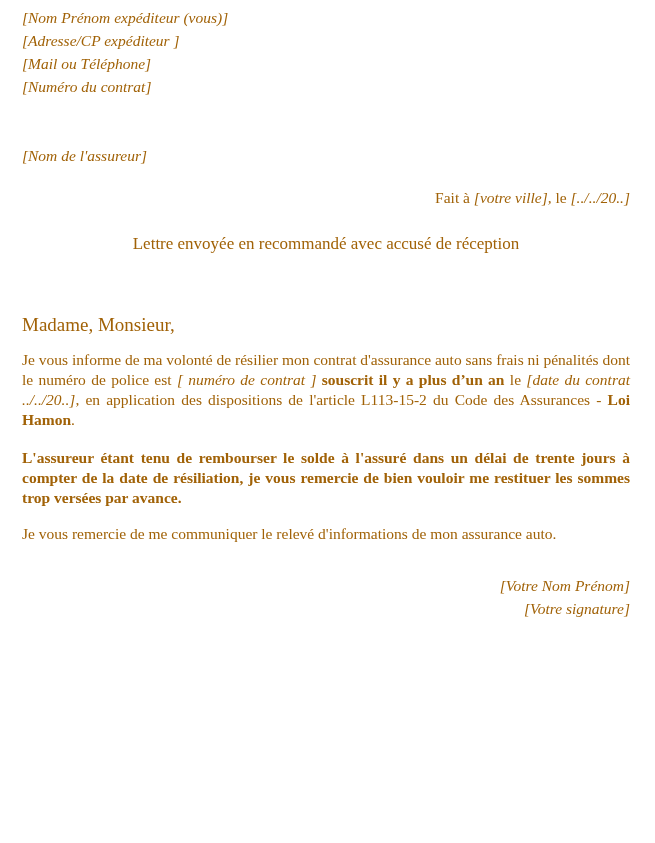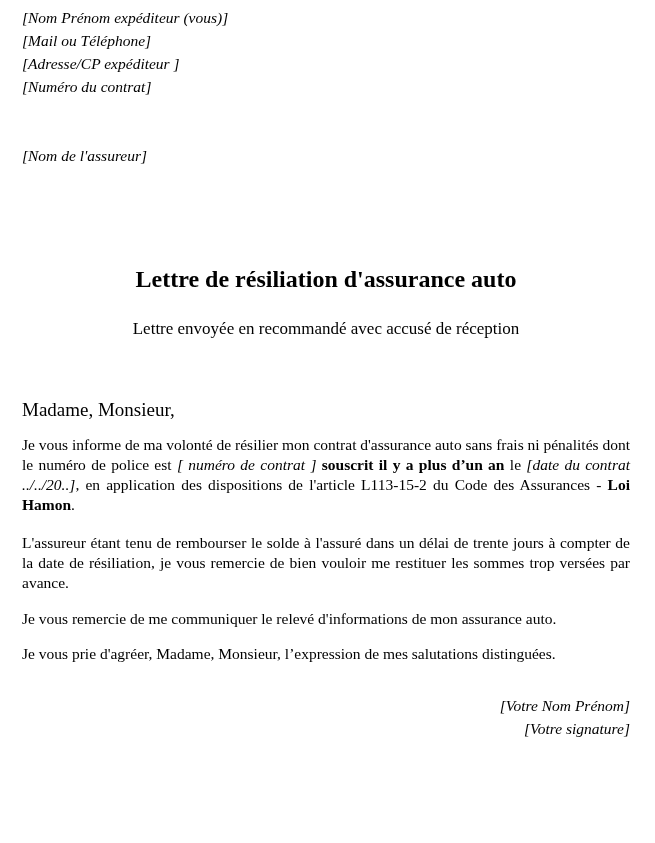--- a/index.html
+++ b/index.html
@@ -6,21 +6,21 @@
     margin: 0;
     padding: 0;
     background: #ffffff;
   }
   .page {
     position: relative;
     width: 655px;
     height: 843px;
     box-sizing: border-box;
     background: #ffffff;
-    color: #000000;
+    color: #a16207;
     font-family: "Liberation Serif", "DejaVu Serif", serif;
     padding: 6px 25px 16px 22px;
     overflow: hidden;
   }
   
   .ph-block {
     font-style: italic;
     font-size: 15.5px;
     line-height: 23px;
   }
@@ -61,62 +61,61 @@
   }
   .para {
     margin-top: 15px;
     font-size: 15.5px;
     line-height: 20px;
     text-align: justify;
   }
   .para .it { font-style: italic; }
   .para .b  { font-weight: 700; }
   .para.p2 { margin-top: 18px; }
-  .para.p3 { margin-top: 18px; }
+  .para.p3 { margin-top: 18px; font-weight: bold; }
   .para.p4 { margin-top: 16px; text-align: left; }
   .para.p5 { margin-top: 15px; text-align: left; }
   
   .signoff-block {
     margin-top: 30px;
     text-align: right;
     font-style: italic;
     font-size: 15.5px;
     line-height: 23px;
   }
 </style>
 </head>
 <body>
 
 <div class="page">
 
   <div class="ph-block sender-block">
     <div>[Nom Prénom expéditeur (vous)]</div>
+    <div>[Adresse/CP expéditeur ]</div>
     <div>[Mail ou Téléphone]</div>
-    <div>[Adresse/CP expéditeur ]</div>
     <div>[Numéro du contrat]</div>
   </div>
 
   <div class="ph-block recipient-block">
     <div>[Nom de l'assureur]</div>
   </div>
 
+  <div class="dateline"><span>Fait à </span><span class="it">[votre ville],</span><span> le </span><span class="it">[../../20..]</span></div>
 
-  <div class="title">Lettre de résiliation d'assurance auto</div>
 
   <div class="subtitle">Lettre envoyée en recommandé avec accusé de réception</div>
 
   <div class="salutation">Madame, Monsieur,</div>
 
   <div class="para p1"><span>Je vous informe de ma volonté de résilier mon contrat d'assurance auto sans frais ni pénalités dont le numéro de police est </span><span class="it">[ numéro de contrat ]</span><span class="b"> souscrit il y a plus d’un an</span><span> le </span><span class="it">[date du contrat ../../20..]</span><span>, en application des dispositions de l'article L113-15-2 du Code des Assurances - </span><span class="b">Loi Hamon</span><span>.</span></div>
 
 
   <div class="para p3">L'assureur étant tenu de rembourser le solde à l'assuré dans un délai de trente jours à compter de la date de résiliation, je vous remercie de bien vouloir me restituer les sommes trop versées par avance.</div>
 
   <div class="para p4">Je vous remercie de me communiquer le relevé d'informations de mon assurance auto.</div>
 
-  <div class="para p5">Je vous prie d'agréer, Madame, Monsieur, l’expression de mes salutations distinguées.</div>
 
   <div class="signoff-block">
     <div>[Votre Nom Prénom]</div>
     <div>[Votre signature]</div>
   </div>
 
 </div>
 
 </body></html>

